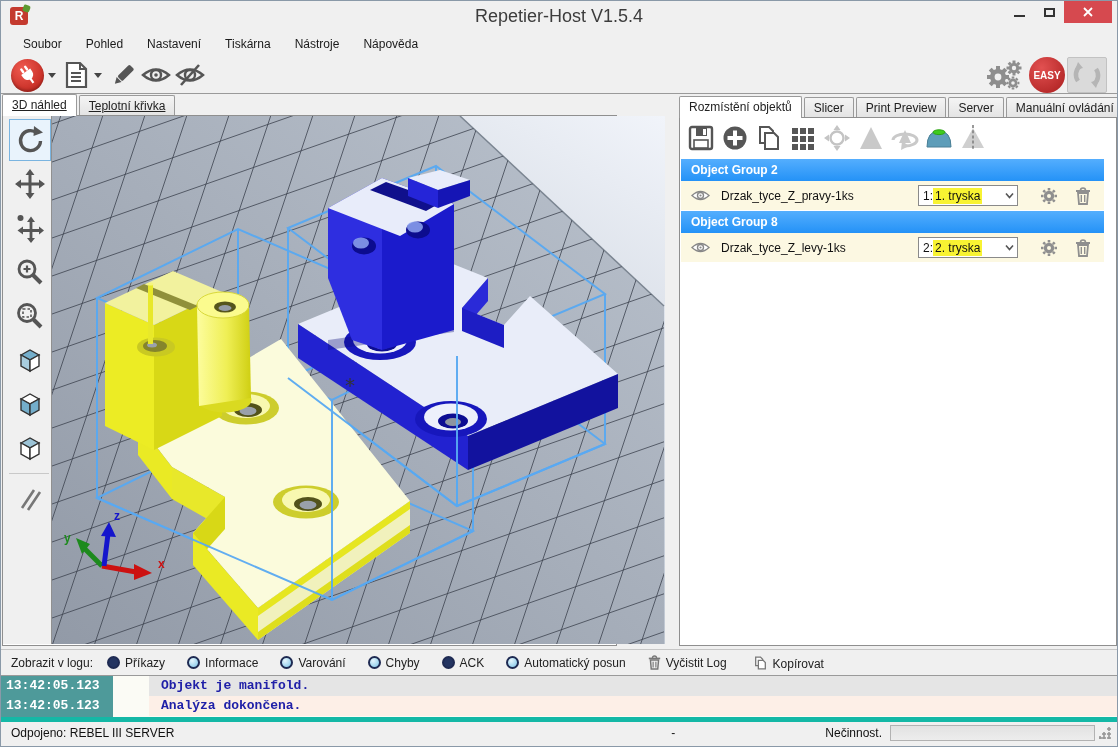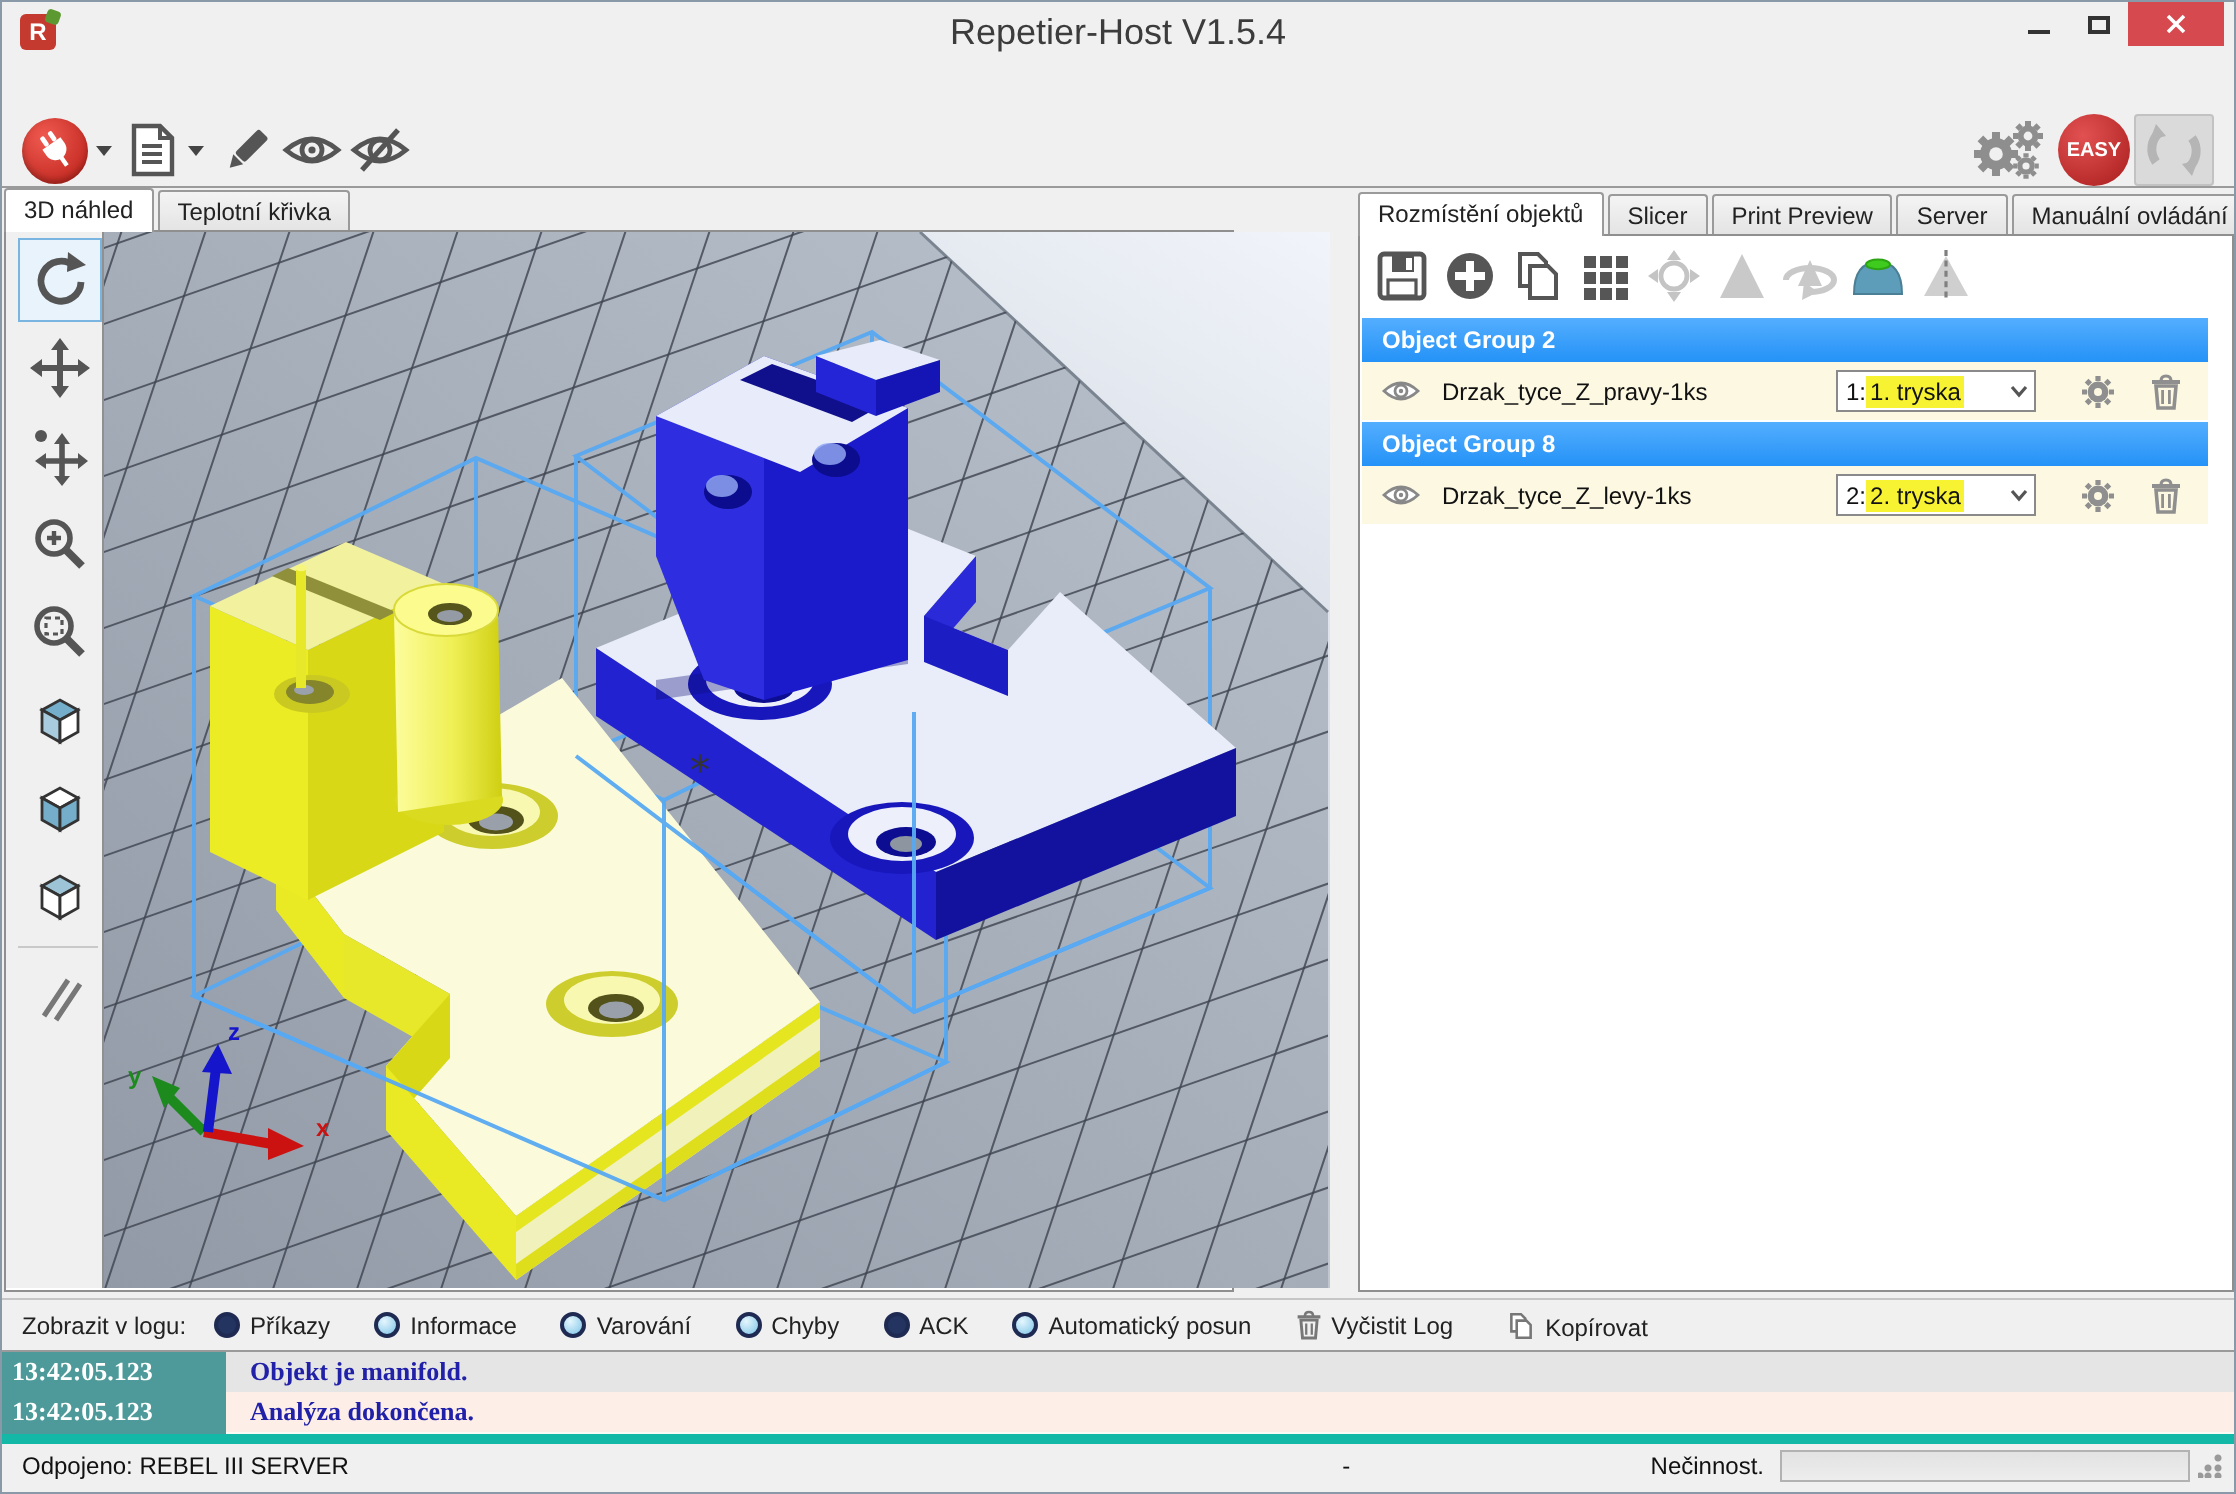--- a/index.html
+++ b/index.html
@@ -31,21 +31,21 @@
   .tb-btn{display:flex;align-items:center;justify-content:center;margin-right:2px;}
   .caret{width:0;height:0;border-left:4px solid transparent;border-right:4px solid transparent;border-top:5px solid #444;margin:0 6px 0 2px;}
   .connect-circle{width:33px;height:33px;border-radius:50%;background:radial-gradient(circle at 35% 30%,#ef5a50,#b81d15);display:flex;align-items:center;justify-content:center;box-shadow:inset 0 -2px 3px rgba(0,0,0,.25);}
   .tb-spacer{flex:1;}
   .easy-btn{width:36px;height:36px;border-radius:50%;background:radial-gradient(circle at 35% 30%,#e25151,#a91d1d);
             color:#fff;font-weight:bold;font-size:10px;display:flex;align-items:center;justify-content:center;margin:0 2px;}
   .kill-btn{width:40px;height:36px;background:#dadada;border:1px solid #c2c2c2;border-radius:2px;display:flex;align-items:center;justify-content:center;}
 
   
   .content{position:absolute;left:0;top:93px;width:1116px;height:552px;background:#f0f0f0;}
-  .left-pane{position:absolute;left:1px;top:0;width:615px;height:552px;}
+  .left-pane{position:absolute;left:1px;top:0;width:615px;height:552px;text-decoration:underline;}
   .splitter{position:absolute;left:674px;top:0;width:4px;height:552px;background:#f0f0f0;}
   .right-pane{position:absolute;left:678px;top:2px;width:438px;height:550px;}
 
   .tabs{display:flex;height:22px;align-items:flex-end;}
   .tab{padding:3px 9px 3px 9px;border:1px solid #9a9a9a;border-bottom:none;background:linear-gradient(#f4f4f4,#e3e3e3);
        margin-right:2px;border-radius:2px 2px 0 0;height:21px;white-space:nowrap;}
   .tab.active{background:#fff;height:22px;position:relative;z-index:3;}
   .pane-body{position:absolute;left:0;top:21px;right:0;bottom:0;border:1px solid #8f8f8f;background:#fff;z-index:1;}
 
   
@@ -79,21 +79,21 @@
   .toggle{display:flex;align-items:center;margin-right:22px;}
   .tg-circle{width:13px;height:13px;border-radius:50%;border:2px solid #1e2a52;margin-right:5px;}
   .tg-circle.dark{background:#233461;}
   .tg-circle.light{background:radial-gradient(circle at 35% 30%,#e5f6fd,#7cc4e8);}
   .logtool{display:flex;align-items:flex-end;margin-right:26px;}
   .logtool svg{margin-right:5px;}
 
   
   .logview{position:absolute;left:0;top:674px;width:100%;height:42px;background:#fbfbf5;border-top:1px solid #9a9a9a;overflow:hidden;}
   .log-timecol{position:absolute;left:0;top:0;width:112px;height:100%;background:#4e9a9a;}
-  .log-row{position:relative;display:flex;height:20px;line-height:20px;font-family:Liberation Serif, serif;font-size:13px;font-weight:bold;}
+  .log-row{position:relative;display:flex;height:20px;line-height:20px;font-family:Liberation Mono, monospace;font-size:13px;font-weight:bold;gap:36px;}
   .log-time{width:112px;color:#fff;padding-left:5px;}
   .log-msg{flex:1;color:#2020a8;padding-left:12px;}
   .log-row.alt .log-msg{background:#fdefe7;}
   .log-row:not(.alt) .log-msg{background:#e5e5e5;}
 
   
   .statusbar{position:absolute;left:0;top:716px;width:100%;height:26px;background:#f0f0f0;border-top:5px solid #14b8a6;
              display:flex;align-items:center;}
   .sb-left{padding-left:10px;width:520px;color:#111;}
   .sb-center{flex:1;text-align:center;color:#111;}
@@ -125,20 +125,28 @@
           <div class="glyph-max"></div>
         </div>
       <div class="cap-btn close">
         <svg class="ico" width="12" height="12">
             <path d="M2,2 L10,10 M10,2 L2,10" stroke="#fff" stroke-width="1.8"></path>
           </svg>
       </div>
     </div>
   </div>
 
+  <div class="menubar">
+    <span class="menu-item">Soubor</span>
+    <span class="menu-item">Pohled</span>
+    <span class="menu-item">Nastavení</span>
+    <span class="menu-item">Tiskárna</span>
+    <span class="menu-item">Nástroje</span>
+    <span class="menu-item">Nápověda</span>
+  </div>
 
   <div class="toolbar">
     <div class="tb-btn">
       <div class="connect-circle">
         <svg class="ico" width="24" height="24" viewBox="0 0 24 24">
           <g transform="rotate(-35 12 12)" fill="#fff">
             <rect x="8.5" y="2.5" width="2.4" height="5.5" rx="1"></rect>
               <rect x="13.2" y="2.5" width="2.4" height="5.5" rx="1"></rect>
             <path d="M6.5,8 h11 v3.5 a5.5,5.5 0 0 1 -11,0 z"></path>
               <rect x="10.9" y="16" width="2.2" height="5.5"></rect>

